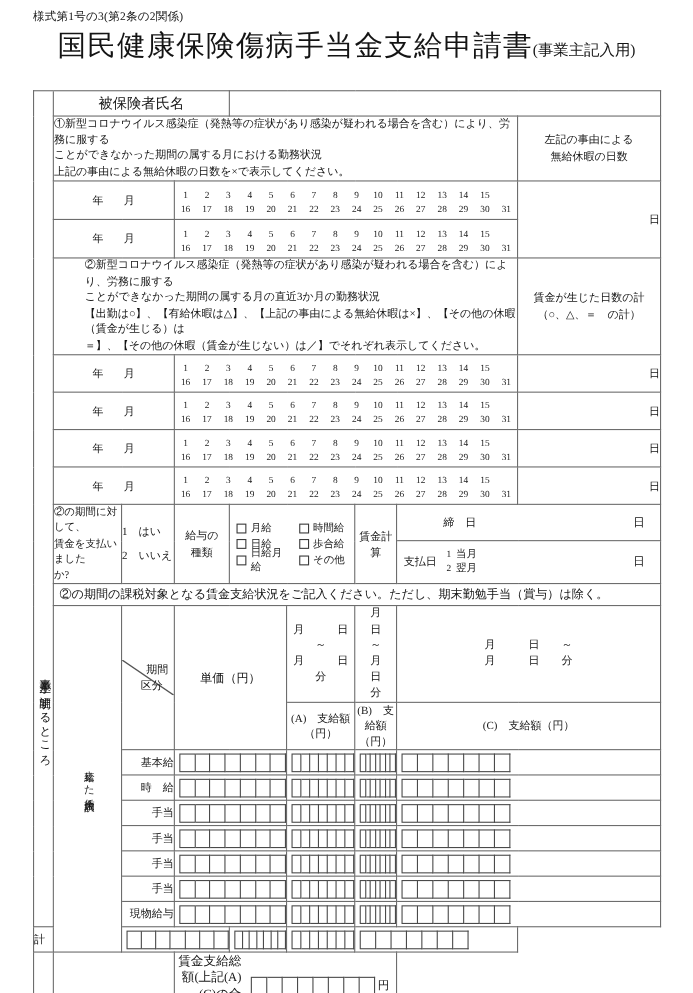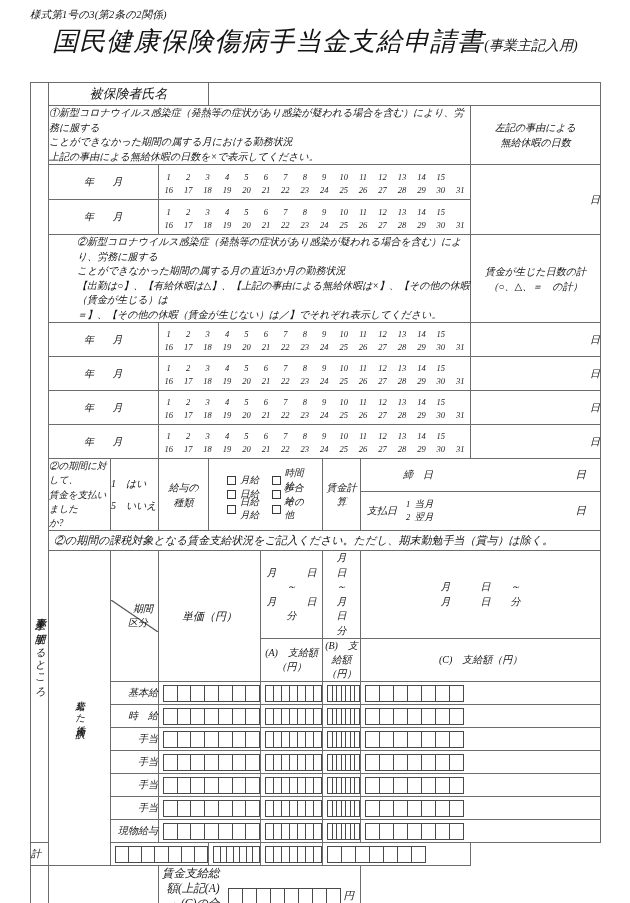--- a/index.html
+++ b/index.html
@@ -1,21 +1,21 @@
 <!DOCTYPE html>
 <html lang="ja"><head>
 <meta charset="utf-8">
 <style>
   html,body{margin:0;padding:0;background:#fff;}
   body{
     width:630px;height:903px;overflow:hidden;
     font-family:"Liberation Serif","DejaVu Serif",serif;
     color:#141414;
   }
-  .page{position:relative;width:630px;height:791px;font-style:italic;}
+  .page{position:relative;width:630px;height:791px;}
 
   
   .form-no{position:absolute;left:30px;top:8px;font-size:10.5px;letter-spacing:.2px;}
   .doc-title{position:absolute;left:0;top:24px;width:630px;text-align:center;}
   .doc-title .main{font-size:26px;letter-spacing:1px;margin-top:28px;}
   .doc-title .sub{font-size:14px;}
   .lead{position:absolute;left:30px;top:64px;font-size:10.5px;letter-spacing:.1px;}
 
   
   .tbl{position:absolute;border-collapse:collapse;table-layout:fixed;}
@@ -450,27 +450,27 @@
       <td rowspan="12" class="noT" style="width:18px;">
         <div class="vlabel">事業主が証明するところ</div>
       </td>
       <td rowspan="2" class="pad6" style="font-size:9.5px;line-height:1.5;">
         <div>②の期間に対して、</div>
         <div>賃金を支払いました</div>
         <div>か?</div>
       </td>
       <td rowspan="2" class="pad6" style="font-size:10px;line-height:2.2;">
         <div>1　はい</div>
-        <div>5　いいえ</div>
+        <div>2　いいえ</div>
       </td>
       <td rowspan="2" class="ctr" style="font-size:10px;line-height:1.5;">
         <div>給与の</div>
         <div>種類</div>
       </td>
-      <td rowspan="2" colspan="2" style="padding:3px 12px;">
+      <td rowspan="2" colspan="2" style="padding:3px 0;">
         <div class="cbrow">
           <div class="cbcell">
                 <span class="cbox"></span>
                 <span>月給</span>
               </div>
           <div class="cbcell">
                 <span class="cbox"></span>
                 <span>時間給</span>
               </div>
         </div>

